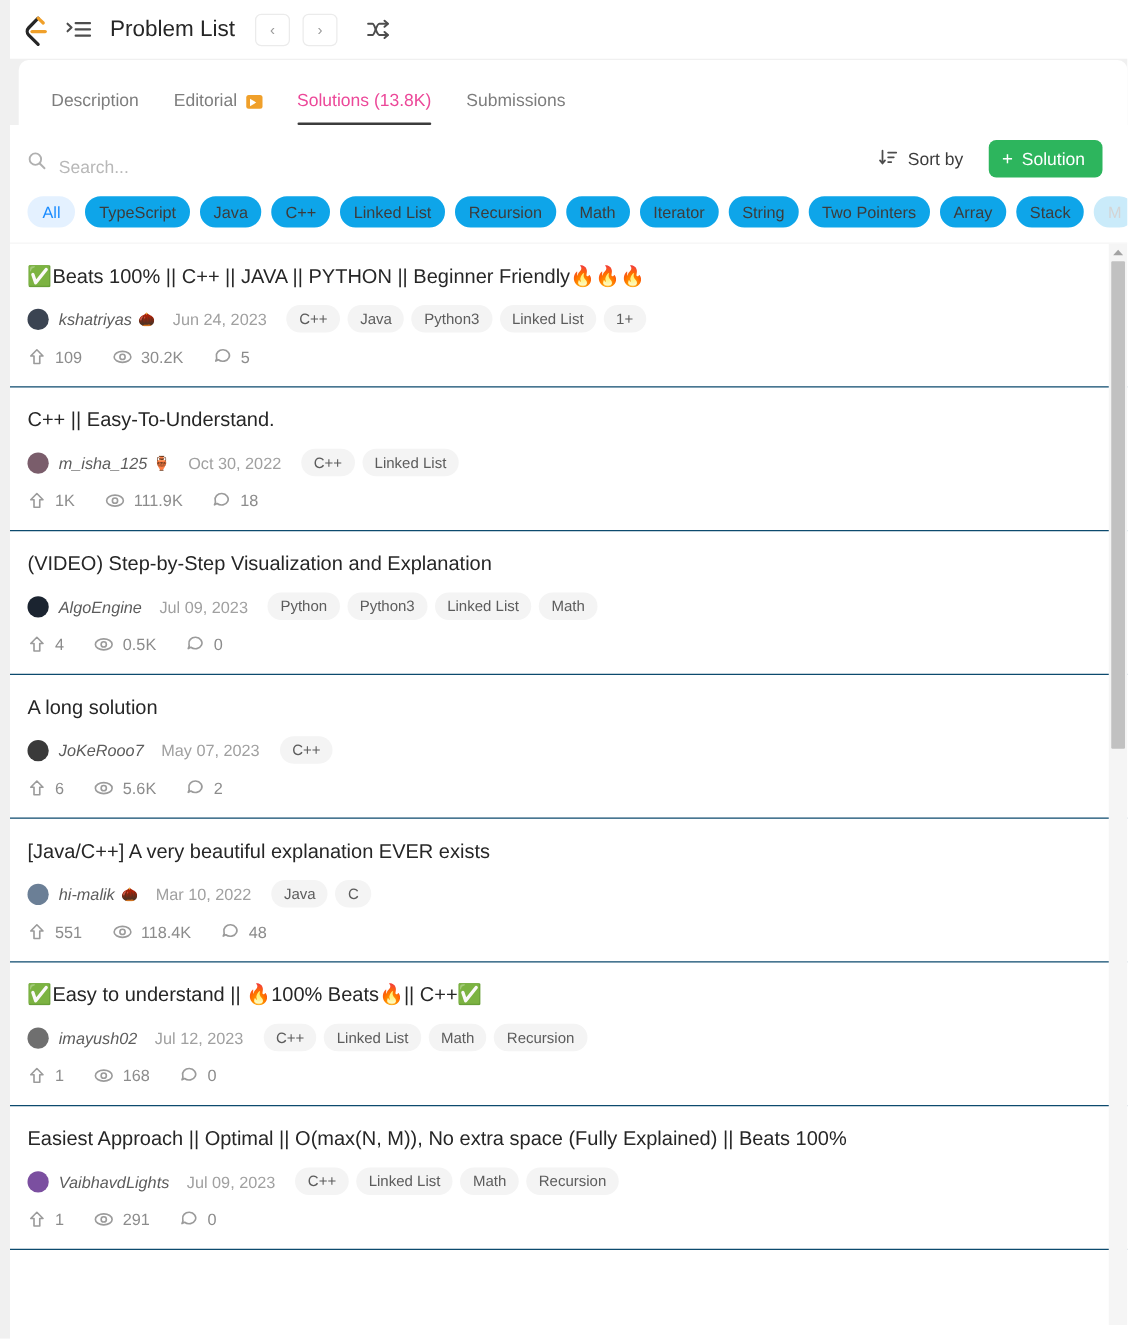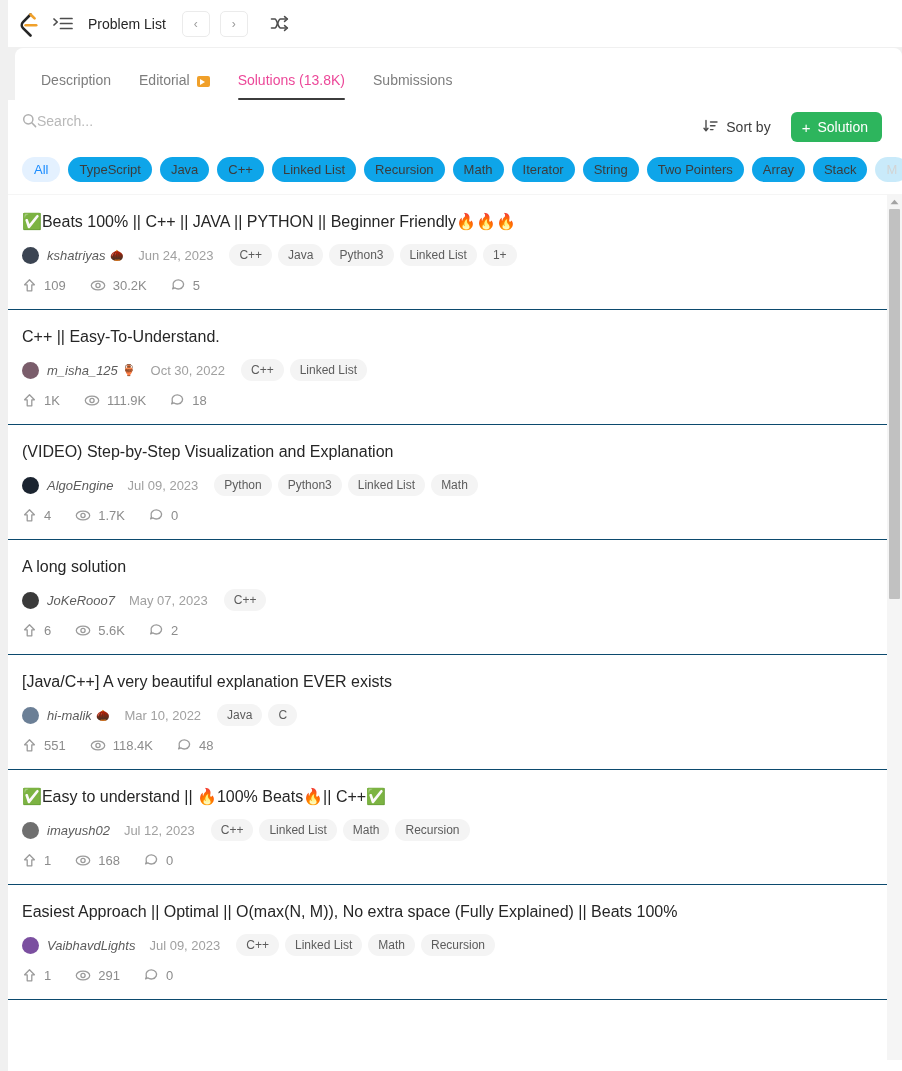--- a/index.html
+++ b/index.html
@@ -20,21 +20,21 @@
     padding: 0 16px;
     gap: 10px;
     border-bottom: 1px solid #f0f0f0;
   }
   .logo { width: 24px; height: 26px; display: block; flex: 0 0 auto; }
   .nav-icon-btn {
     display: flex; align-items: center; justify-content: center;
     width: 26px; height: 26px; flex: 0 0 auto;
   }
   .problem-list-label {
-    font-size: 14px; color: #262626; font-weight: 400;
+    font-size: 18px; color: #262626; font-weight: 400;
     margin-left: 2px; margin-right: 6px; white-space: nowrap;
   }
   .arrow-btn {
     width: 28px; height: 26px; border: 1px solid #ebebeb; border-radius: 5px;
     background: #fff; display: flex; align-items: center; justify-content: center;
     color: #9b9b9b; font-size: 12px;
   }
   .shuffle-btn {
     width: 28px; height: 26px; display: flex; align-items: center;
     justify-content: center; margin-left: 8px;
@@ -87,21 +87,21 @@
   }
 
   
   .content { background: #ffffff; }
   .toolbar {
     display: flex; align-items: center;
     padding: 12px 20px 8px 22px;
     gap: 10px;
   }
   .search-box {
-    flex: 1 1 auto; display: flex; align-items: flex-start; 
+    flex: 1 1 auto; display: flex; align-items: flex-end; gap: 10px;
     height: 28px;
   }
   .search-input {
     border: none; outline: none; background: transparent;
     font-size: 14px; color: #262626; width: 100%;
     font-family: "Liberation Sans", sans-serif;
   }
   .search-input::placeholder { color: #b8b8b8; }
   .sortby {
     display: flex; align-items: center; gap: 8px;
@@ -396,21 +396,21 @@
           </span>
           <span>4</span>
         </span>
         <span class="stat">
           <span>
             <svg width="16" height="15" viewBox="0 0 16 15">
                 <ellipse cx="8" cy="7.5" rx="6.7" ry="4.4" fill="none" stroke="#9b9b9b" stroke-width="1.3"></ellipse>
                 <circle cx="8" cy="7.5" r="2.1" fill="none" stroke="#9b9b9b" stroke-width="1.3"></circle>
               </svg>
           </span>
-          <span>1.7K</span>
+          <span>0.5K</span>
         </span>
         <span class="stat">
           <span>
             <svg width="15" height="15" viewBox="0 0 15 15">
                 <path d="M7.5 1.8 a5.3 4.6 0 1 1 -3.8 8 l-2.1 1.1 l0.8 -2.2 a4.5 4.2 0 0 1 -0.2 -1.3 a5.3 4.6 0 0 1 5.3 -5.6 z" fill="none" stroke="#9b9b9b" stroke-width="1.3" stroke-linejoin="round"></path>
               </svg>
           </span>
           <span>0</span>
         </span>
       </div>

